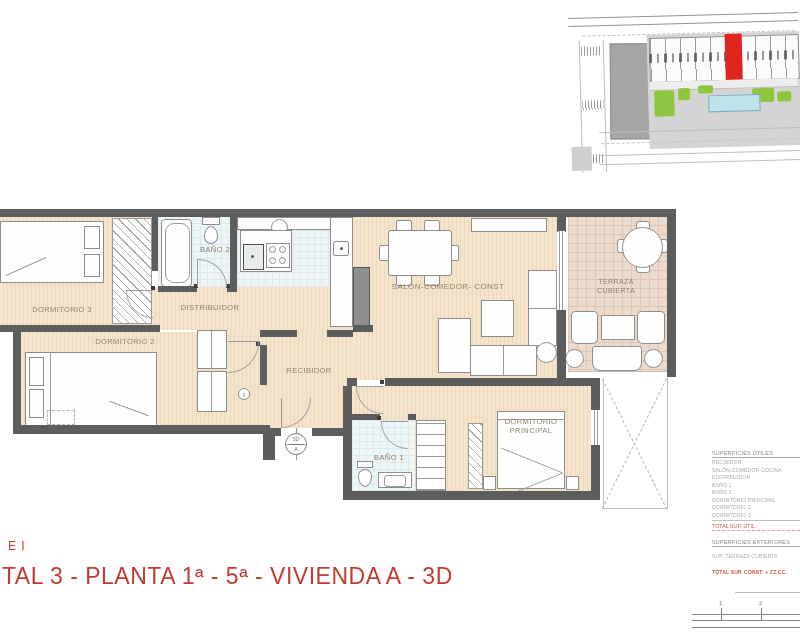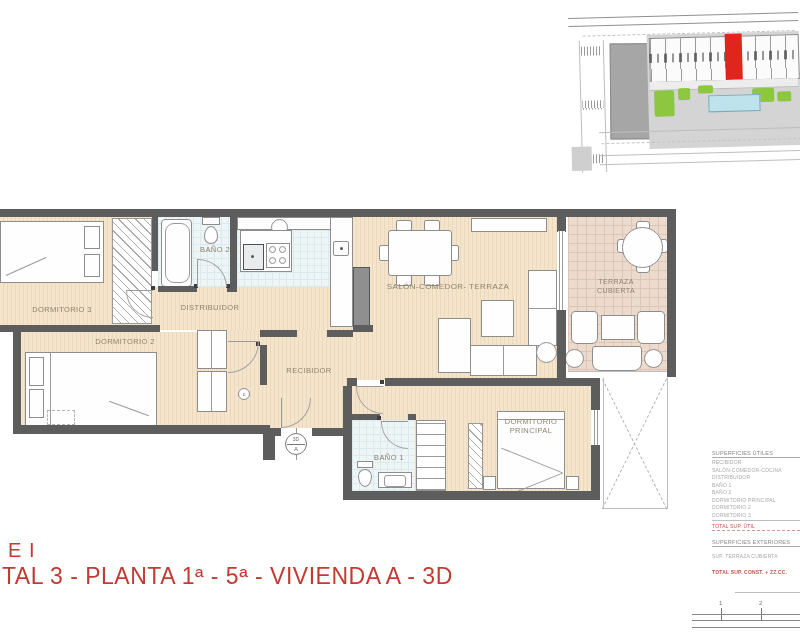--- a/index.html
+++ b/index.html
@@ -233,42 +233,42 @@
 <div class="line" style="left:296px;top:455px;width:1px;height:5px;"></div>
 <div class="circ" style="left:238px;top:388px;width:12px;height:12px;">
   <div class="marker-txt" style="top:2px;font-size:5.5px;">c</div>
 </div>
 
 <div class="rlabel" style="left:62px;top:305px;">DORMITORIO 3</div>
 <div class="rlabel" style="left:215px;top:245px;">BAÑO 2</div>
 <div class="rlabel" style="left:210px;top:303px;">DISTRIBUIDOR</div>
 <div class="rlabel" style="left:125px;top:337px;">DORMITORIO 2</div>
 <div class="rlabel" style="left:309px;top:366px;">RECIBIDOR</div>
-<div class="rlabel" style="left:448px;top:282px;font-size:8px;">SALÓN-COMEDOR- TERRAZA</div>
+<div class="rlabel" style="left:448px;top:282px;font-size:8px;">SALÓN-COMEDOR- CONST</div>
 <div class="rlabel wrap" style="left:616px;top:277px;width:52px;font-size:7px;">TERRAZA CUBIERTA</div>
 <div class="rlabel" style="left:389px;top:453px;">BAÑO 1</div>
 <div class="rlabel wrap" style="left:531px;top:417px;width:74px;">DORMITORIO PRINCIPAL</div>
 
 <div class="lg-h" style="top:450px;">SUPERFICIES ÚTILES</div>
 <div class="lg-i" style="top:459px;">RECIBIDOR</div>
 <div class="lg-i" style="top:467px;">SALÓN-COMEDOR-COCINA</div>
 <div class="lg-i" style="top:474px;">DISTRIBUIDOR</div>
 <div class="lg-i" style="top:482px;">BAÑO 1</div>
 <div class="lg-i" style="top:489px;">BAÑO 2</div>
 <div class="lg-i" style="top:497px;">DORMITORIO PRINCIPAL</div>
 <div class="lg-i" style="top:504px;">DORMITORIO 2</div>
 <div class="lg-i" style="top:512px;">DORMITORIO 3</div>
 <div class="thin" style="left:712px;top:520px;width:88px;height:1px;"></div>
 <div class="lg-r" style="top:523px;border-bottom:1px dashed #d49a94;width:88px;padding-bottom:1px;">TOTAL SUP. ÚTIL</div>
 <div class="lg-h" style="top:539px;">SUPERFICIES EXTERIORES</div>
 <div class="lg-i" style="top:553px;">SUP. TERRAZA CUBIERTA</div>
 <div class="lg-r" style="top:569px;font-weight:bold;">TOTAL SUP. CONST. + ZZ.CC.</div>
 <div class="thin" style="left:735px;top:592px;width:65px;height:1px;"></div>
 
-<div class="abs" style="left:8px;top:539px;font-size:20px;color:#c23b32;letter-spacing:1px;white-space:nowrap;">E I</div>
+<div class="abs" style="left:8px;top:539px;font-size:12px;color:#c23b32;letter-spacing:1px;white-space:nowrap;">E I</div>
 <div class="abs" style="left:2px;top:563px;font-size:23px;color:#c23b32;letter-spacing:.5px;white-space:nowrap;">TAL 3 - PLANTA 1ª - 5ª - VIVIENDA A - 3D</div>
 
 <div class="abs" style="left:692px;top:600px;width:108px;height:34px;">
   <div class="tick-num" style="left:27px;top:0;">1</div>
   <div class="tick-num" style="left:67px;top:0;">2</div>
   <div class="line" style="left:29px;top:8px;width:1px;height:12px;background:#777;"></div>
   <div class="line" style="left:69px;top:8px;width:1px;height:12px;background:#777;"></div>
   <div class="line" style="left:0;top:14px;width:108px;height:1px;background:#888;"></div>
   <div class="line" style="left:0;top:20px;width:108px;height:1px;background:#888;"></div>
   <div class="line" style="left:0;top:27px;width:108px;height:1px;background:#888;"></div>

